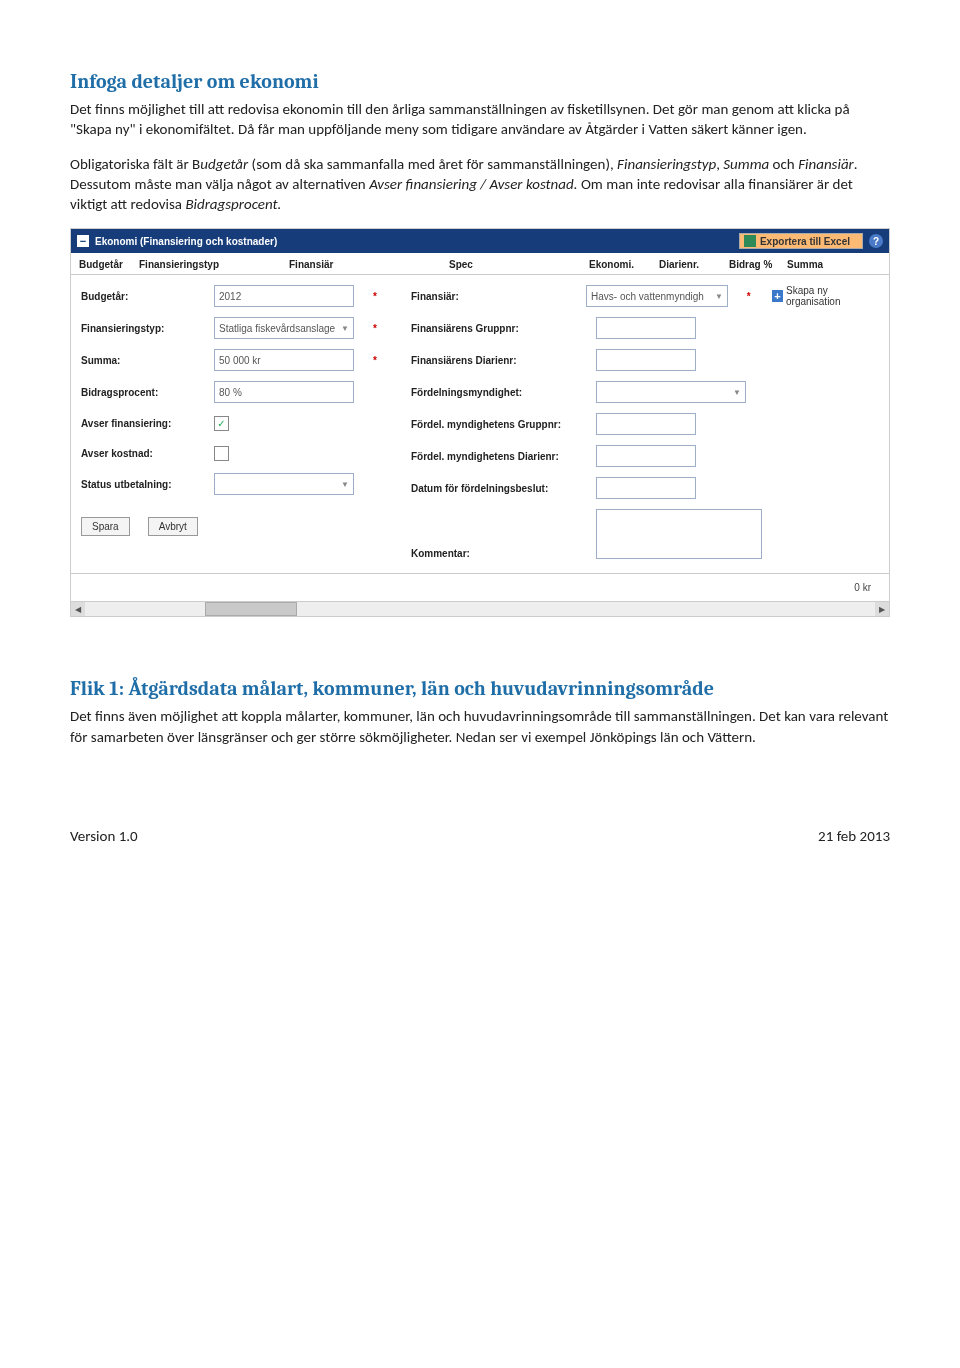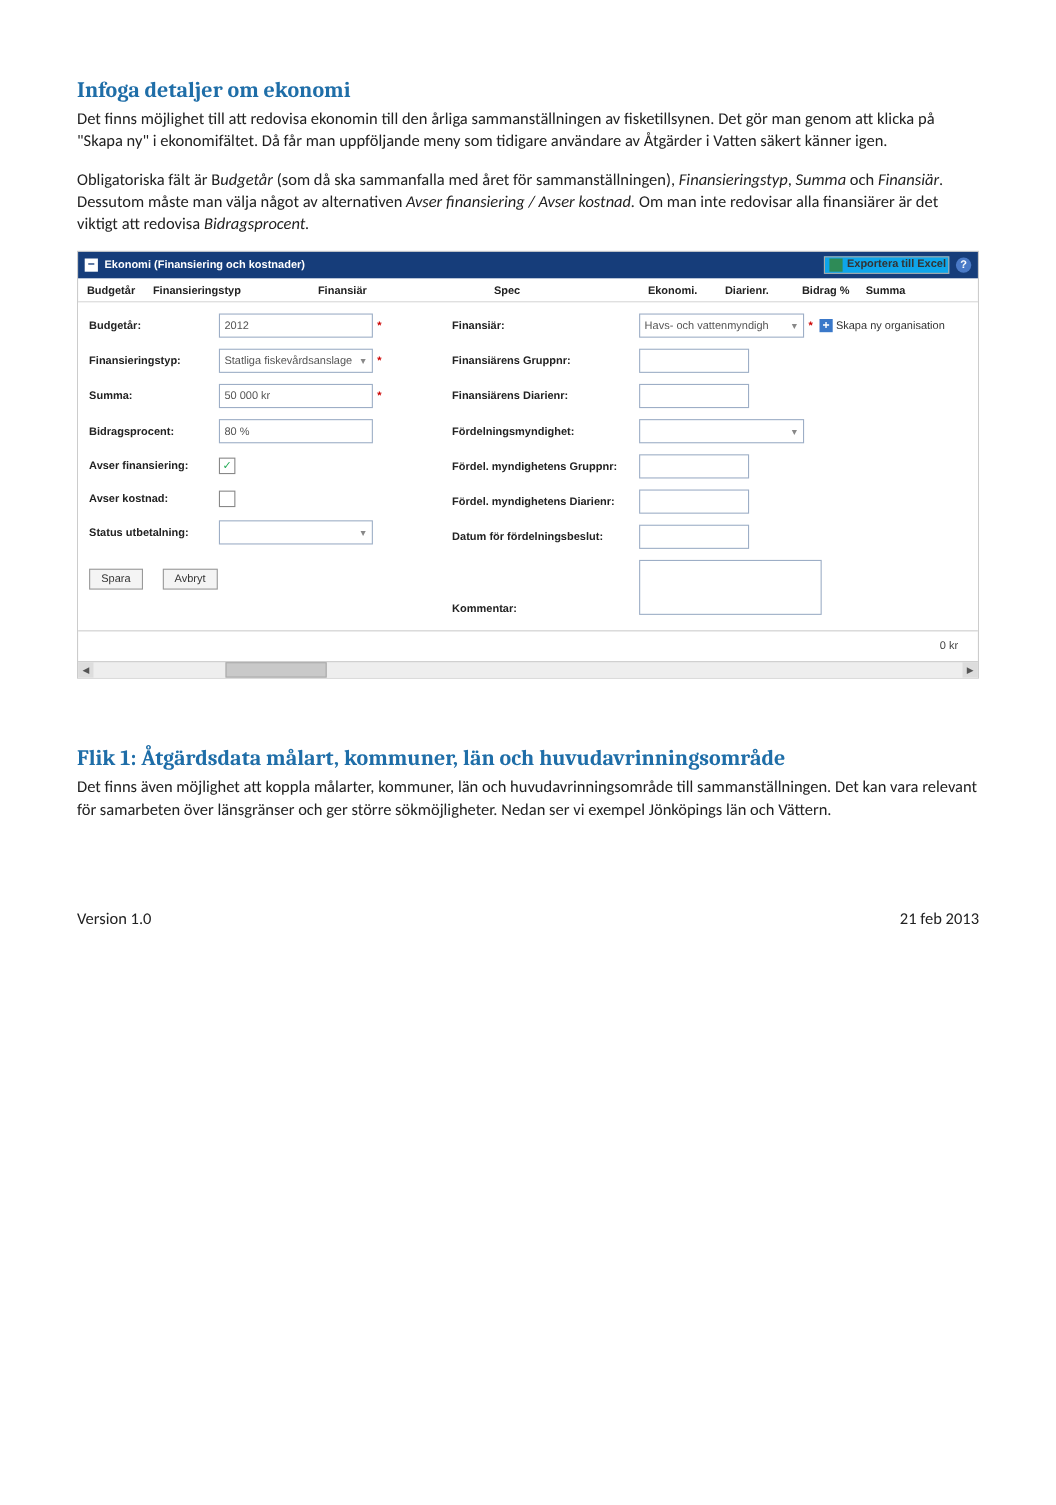--- a/index.html
+++ b/index.html
@@ -43,22 +43,22 @@
     justify-content: space-between;
   }
   .panel-header .left { display:flex; align-items:center; gap:6px; }
   .minus-icon {
     width:12px; height:12px; background:#fff; color:#163d7a;
     font-weight:bold; display:flex; align-items:center; justify-content:center;
     font-size:11px; line-height:1;
   }
   .panel-header .right { display:flex; align-items:center; gap:6px; }
   .export-btn {
-    background:#0ea5e9; border:1px solid #aaa; color:#333;
-    padding:1px 2px 1px 4px; display:flex; align-items:flex-start; gap:4px;
+    background:#fdba74; border:1px solid #aaa; color:#333;
+    padding:1px 12px 1px 4px; display:flex; align-items:center; gap:4px;
     font-size:10px;
   }
   .excel-icon { width:12px; height:12px; background:#2e8b57; display:inline-block; }
   .help-icon {
     width:14px; height:14px; border-radius:50%; background:#4a7ac7;
     color:#fff; display:flex; align-items:center; justify-content:center;
     font-size:10px; font-weight:bold;
   }
   .grid-header {
     display:flex; padding:6px 8px 4px 8px;
@@ -66,21 +66,21 @@
   }
   .form-area {
     padding: 10px 10px 4px 10px;
     display:flex;
     border-bottom:1px solid #ccc;
     background:#fff;
   }
   .col { flex:0 0 auto; }
   .col.left { width: 330px; }
   .col.right { flex:1; }
-  .row { display:flex; align-items:center; margin-bottom:10px; min-height:20px;}
+  .row { display:flex; align-items:center; margin-bottom:10px; min-height:20px;gap:15px;}
   .lbl { width:118px; font-weight:bold; color:#222; }
   .lbl2 { width:170px; font-weight:bold; color:#222; }
   input.txt, .sel {
     border:1px solid #9daec6; background:#fff; color:#555;
     font-size:10px; padding:2px 4px; height:16px; box-sizing:content-box;
     font-family:inherit;
   }
   .sel { display:flex; align-items:center; justify-content:space-between; gap:4px; }
   .sel .ar { color:#888; font-size:8px; }
   .req { color:#c00; font-weight:bold; margin-left:4px; }

